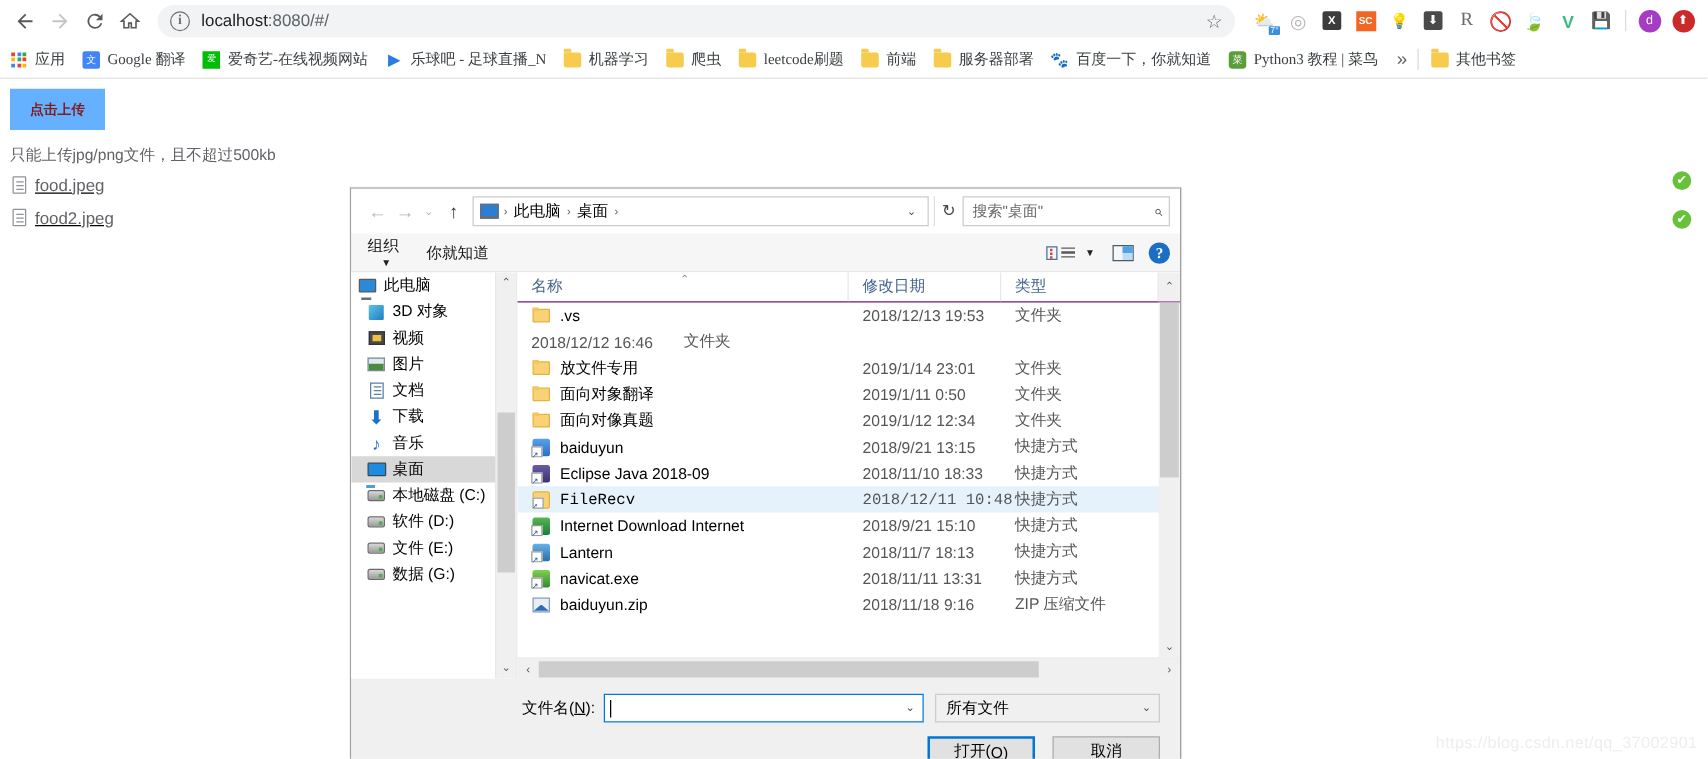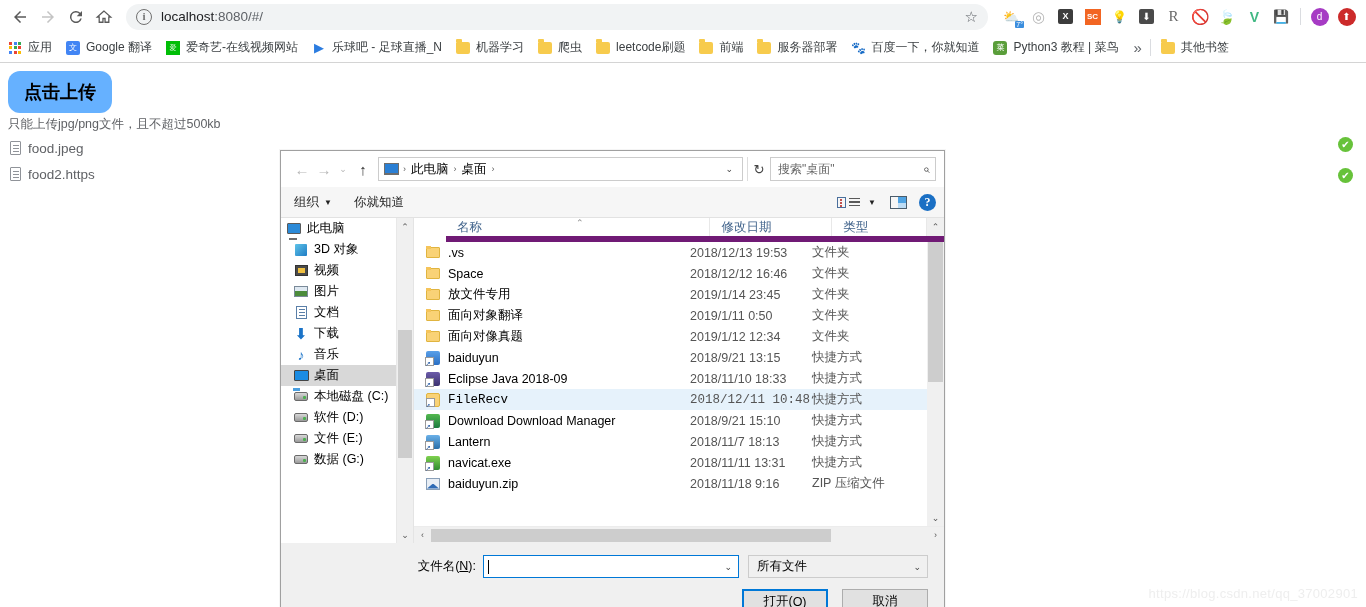--- a/index.html
+++ b/index.html
@@ -102,21 +102,21 @@
     color: #3c4043;
     overflow: hidden;
   }
   .bm {
     display: flex; align-items: center;
     margin-right: 13px;
     white-space: nowrap;
     flex: 0 0 auto;
     max-width: 150px;
   }
-  .bm-label { overflow: hidden; text-overflow: clip; }
+  .bm-label { overflow: hidden; text-overflow: clip; font-family: Liberation Serif, serif; }
   .bm-ico {
     width: 16px; height: 16px;
     margin-right: 5px;
     flex: 0 0 auto;
     display: flex; align-items: center; justify-content: center;
     font-size: 10px;
   }
   .folder-ico {
     width: 14px; height: 12px;
     background: #f7cb4d;
@@ -157,36 +157,36 @@
   #page {
     position: relative;
     width: 1366px;
     height: 544px;
     background: #ffffff;
   }
   #upload-btn {
     position: absolute;
     left: 8px; top: 8px;
     background: #66b1ff;
-    color: #000000;
+    color: #7f1d1d;
     border: none;
-    border-radius: 12px;
+    border-radius: 0;
     padding: 9px 16px;
-    font-size: 18px;
+    font-size: 11px;
     font-weight: bold;
     cursor: pointer;
     font-family: "Liberation Sans", sans-serif;
   }
   #upload-tip {
     position: absolute;
     left: 8px; top: 53px;
     font-size: 12.5px;
     color: #606266;
   }
-  #file-list { position: absolute; left: 8px; top: 72px; width: 330px; }
+  #file-list { position: absolute; left: 8px; top: 72px; width: 330px; text-decoration: underline; }
   .file-item {
     display: flex; align-items: center;
     height: 26px;
     font-size: 13.5px;
     color: #606266;
     padding: 0 2px;
   }
   .doc-ico {
     width: 11px; height: 14px;
     border: 1px solid #909399;
@@ -339,20 +339,21 @@
     display: flex;
     align-items: center;
     padding: 0 8px 0 13px;
     flex: 0 0 auto;
   }
   .tb-item {
     font-size: 12.5px; color: #1a1a1a;
     margin-right: 22px;
     display: flex; align-items: center;
     white-space: nowrap;
+    flex-direction: column;
   }
   .tb-caret { font-size: 8px; margin-left: 5px; color: #222; }
   .tb-right { margin-left: auto; display: flex; align-items: center; }
   #view-ico { display:flex; align-items:center; }
   #view-ico .vi-box { width:9px;height:11px;border:1px solid #4a6f9c; margin-right:3px; position:relative;}
   #view-ico .vi-box::after{content:"";position:absolute;left:1.5px;top:1px;width:2px;height:2px;background:#c0504d;box-shadow:0 3px 0 #c0504d, 0 6px 0 #c0504d;}
   #view-ico .vi-lines{display:flex;flex-direction:column;gap:2px;}
   #view-ico .vi-lines i{display:block;width:11px;height:1.6px;background:#5a5a5a;}
   #pane-ico {
     width: 17px; height: 13px;
@@ -444,27 +445,26 @@
   #list-pane {
     flex: 1 1 auto;
     display: flex; flex-direction: column;
     min-width: 0;
     background: #ffffff;
     position: relative;
   }
   #col-header {
     height: 24px;
     display: flex;
-    border-bottom: 6px solid #701a75;
+    border-bottom: 1px solid #701a75;
     background: #ffffff;
     font-size: 12.5px;
     color: #42648c;
     flex: 0 0 auto;
     position: relative;
-    margin-left: 32px;
   }
   .col {
     padding-left: 11px;
     border-right: 1px solid #e8e8e8;
     height: 100%;
     display: flex; align-items: center;
     position: relative;
   }
   .col.name { width: 265px; }
   .col.date { width: 122px; }
@@ -771,21 +771,21 @@
   <button id="upload-btn">点击上传</button>
   <div id="upload-tip">只能上传jpg/png文件，且不超过500kb</div>
 
   <div id="file-list">
     <div class="file-item">
       <span class="doc-ico"></span>
       <span>food.jpeg</span>
     </div>
     <div class="file-item">
       <span class="doc-ico"></span>
-      <span>food2.https</span>
+      <span>food2.jpeg</span>
     </div>
   </div>
 
   <div class="check-badge" style="top:74px;">✔</div>
   <div class="check-badge" style="top:105px;">✔</div>
 
   <div id="watermark">https://blog.csdn.net/qq_37002901</div>
 
   <div id="file-dialog">
 
@@ -934,37 +934,31 @@
             <span class="cell-name">
                 <span class="fi">
                   <span class="fi-folder"></span>
                 </span>
                 <span>.vs</span>
               </span>
             <span class="cell-date">2018/12/13 19:53</span>
             <span class="cell-type">文件夹</span>
           </div>
           <div class="row">
-            <span class="cell-name">
-                <span class="fi">
-                  <span class="fi-folder"></span>
-                </span>
-                <span>Space</span>
-              </span>
             <span class="cell-date">2018/12/12 16:46</span>
             <span class="cell-type">文件夹</span>
           </div>
           <div class="row">
             <span class="cell-name">
                 <span class="fi">
                   <span class="fi-folder"></span>
                 </span>
                 <span>放文件专用</span>
               </span>
-            <span class="cell-date">2019/1/14 23:45</span>
+            <span class="cell-date">2019/1/14 23:01</span>
             <span class="cell-type">文件夹</span>
           </div>
           <div class="row">
             <span class="cell-name">
                 <span class="fi">
                   <span class="fi-folder"></span>
                 </span>
                 <span>面向对象翻译</span>
               </span>
             <span class="cell-date">2019/1/11 0:50</span>
@@ -1008,21 +1002,21 @@
                 <span>FileRecv</span>
               </span>
             <span class="cell-date">2018/12/11 10:48</span>
             <span class="cell-type">快捷方式</span>
           </div>
           <div class="row">
             <span class="cell-name">
                 <span class="fi">
                   <span class="fi-sc sc-idm"></span>
                 </span>
-                <span>Download Download Manager</span>
+                <span>Internet Download Internet</span>
               </span>
             <span class="cell-date">2018/9/21 15:10</span>
             <span class="cell-type">快捷方式</span>
           </div>
           <div class="row">
             <span class="cell-name">
                 <span class="fi">
                   <span class="fi-sc sc-lantern"></span>
                 </span>
                 <span>Lantern</span>

